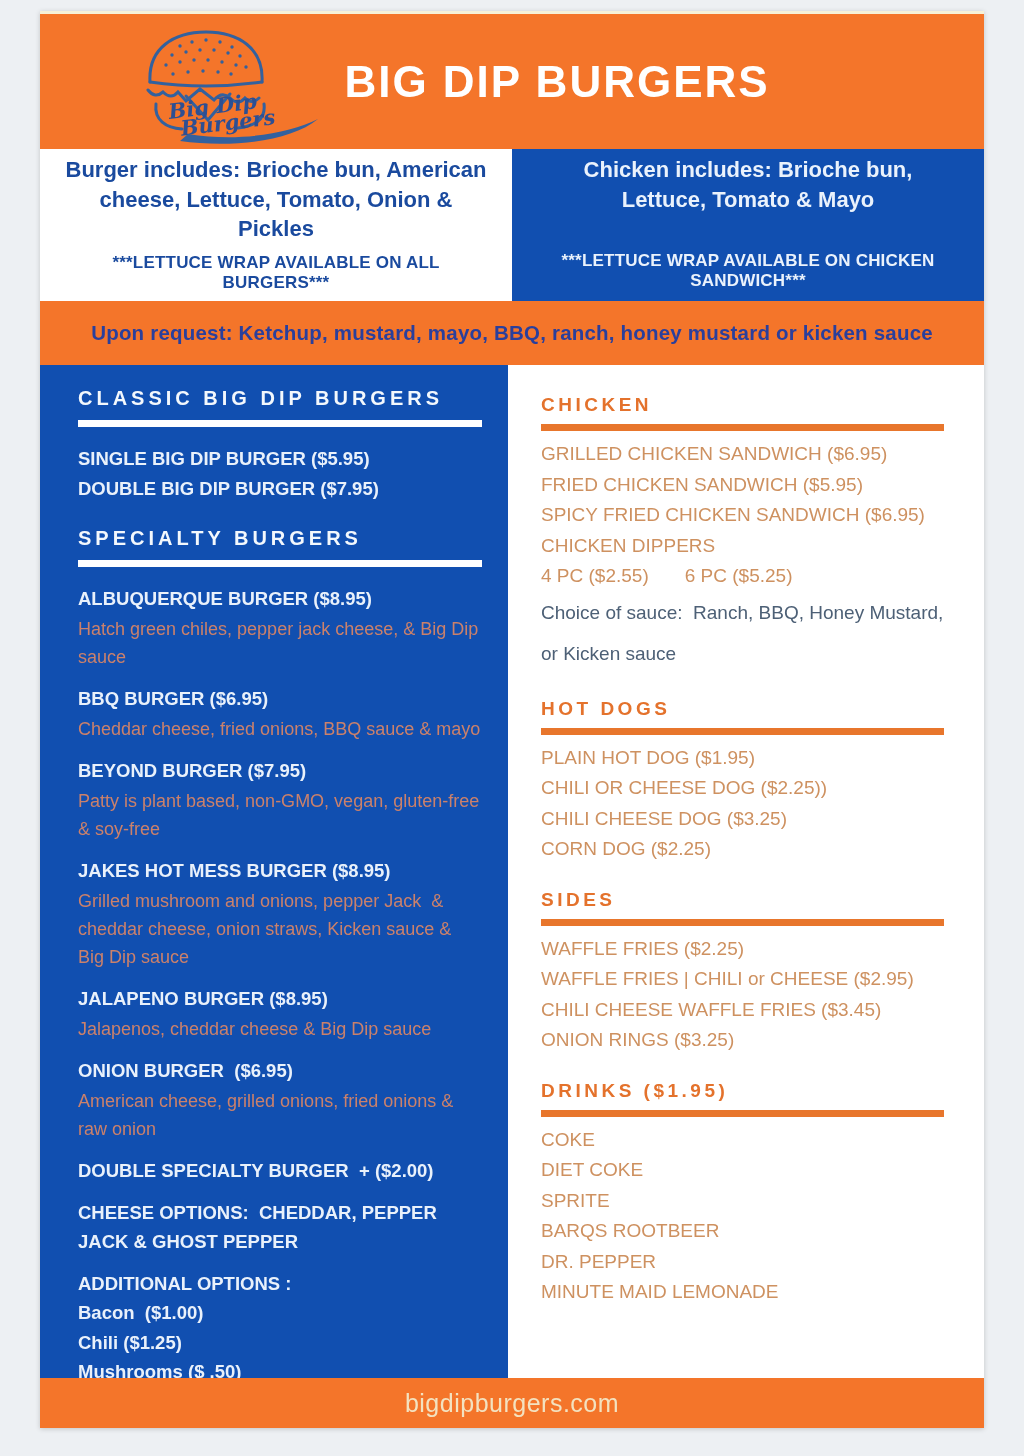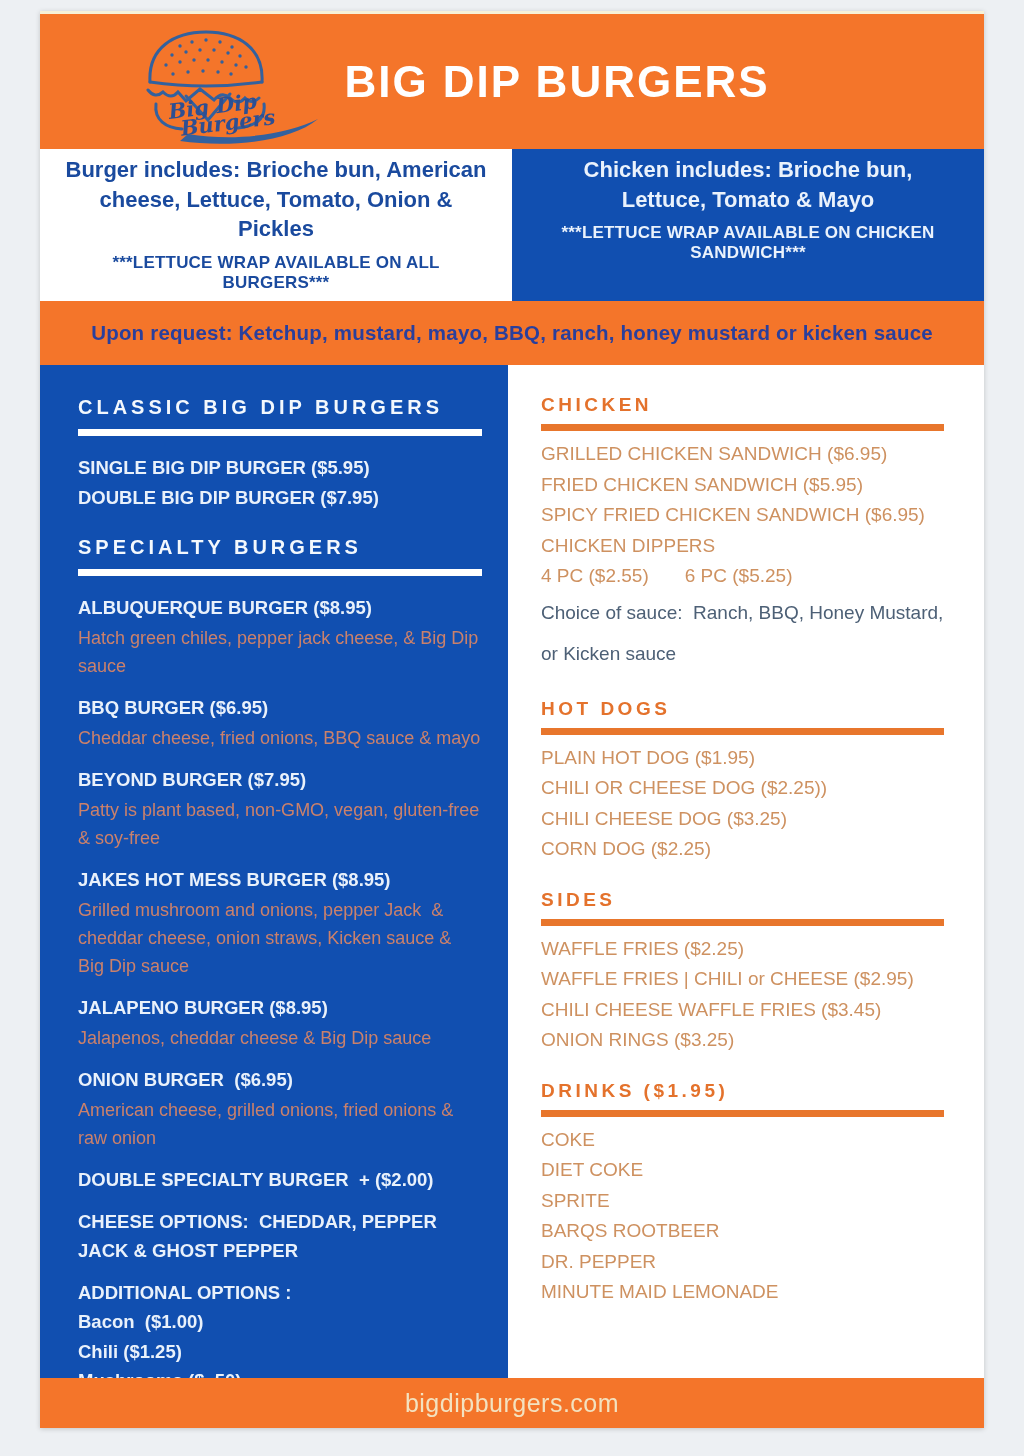--- a/index.html
+++ b/index.html
@@ -25,38 +25,38 @@
   }
   .logo { position:absolute; left:78px; top:8px; }
   .title {
     color:#ffffff; font-size:44px; font-weight:800;
     letter-spacing:2px; margin-left:90px; white-space:nowrap;
   }
   
   .includes-row { height:152px; display:flex; }
   .inc-box {
     width:472px; display:flex; flex-direction:column;
-    align-items:center; justify-content:flex-start; text-align:center;
-    padding:6px 22px 22px 22px;
+    align-items:center; justify-content:space-between; text-align:center;
+    padding:6px 22px 10px 22px;
   }
   .inc-burger { background:#ffffff; color:#1a4a9e; }
   .inc-chicken { background:#114fb0; color:#eaf2fc; }
   .inc-main { font-size:22px; font-weight:700; line-height:1.35; }
   .inc-note { font-size:17px; font-weight:700; margin-top:9px; letter-spacing:.2px; }
   .inc-chicken .inc-main { padding:0 26px; }
   .inc-chicken .inc-note { }
   
   .banner {
     height:64px; background:#f4752a;
     display:flex; align-items:center; justify-content:center;
     color:#2a3f9c; font-size:20.5px; font-weight:700; letter-spacing:.2px;
   }
   
   .menu-body { flex:1; display:flex; min-height:0; }
-  .col-left  { width:468px; background:#114fb0; padding:31px 26px 0 38px; }
+  .col-left  { width:468px; background:#114fb0; padding:22px 26px 0 38px; }
   .col-right { flex:1; background:#ffffff; padding:29px 40px 0 33px;border-radius:23px; }
 
   .menu-section { margin-bottom:24px; }
   .section-heading { white-space:pre-wrap; }
   .col-left .section-heading {
     color:#f3f8fd; font-size:20px; font-weight:800; letter-spacing:4px;
   }
   .col-left .section-underline {
     height:7px; background:#ffffff; width:100%; margin:10px 0 17px 0;
   }

